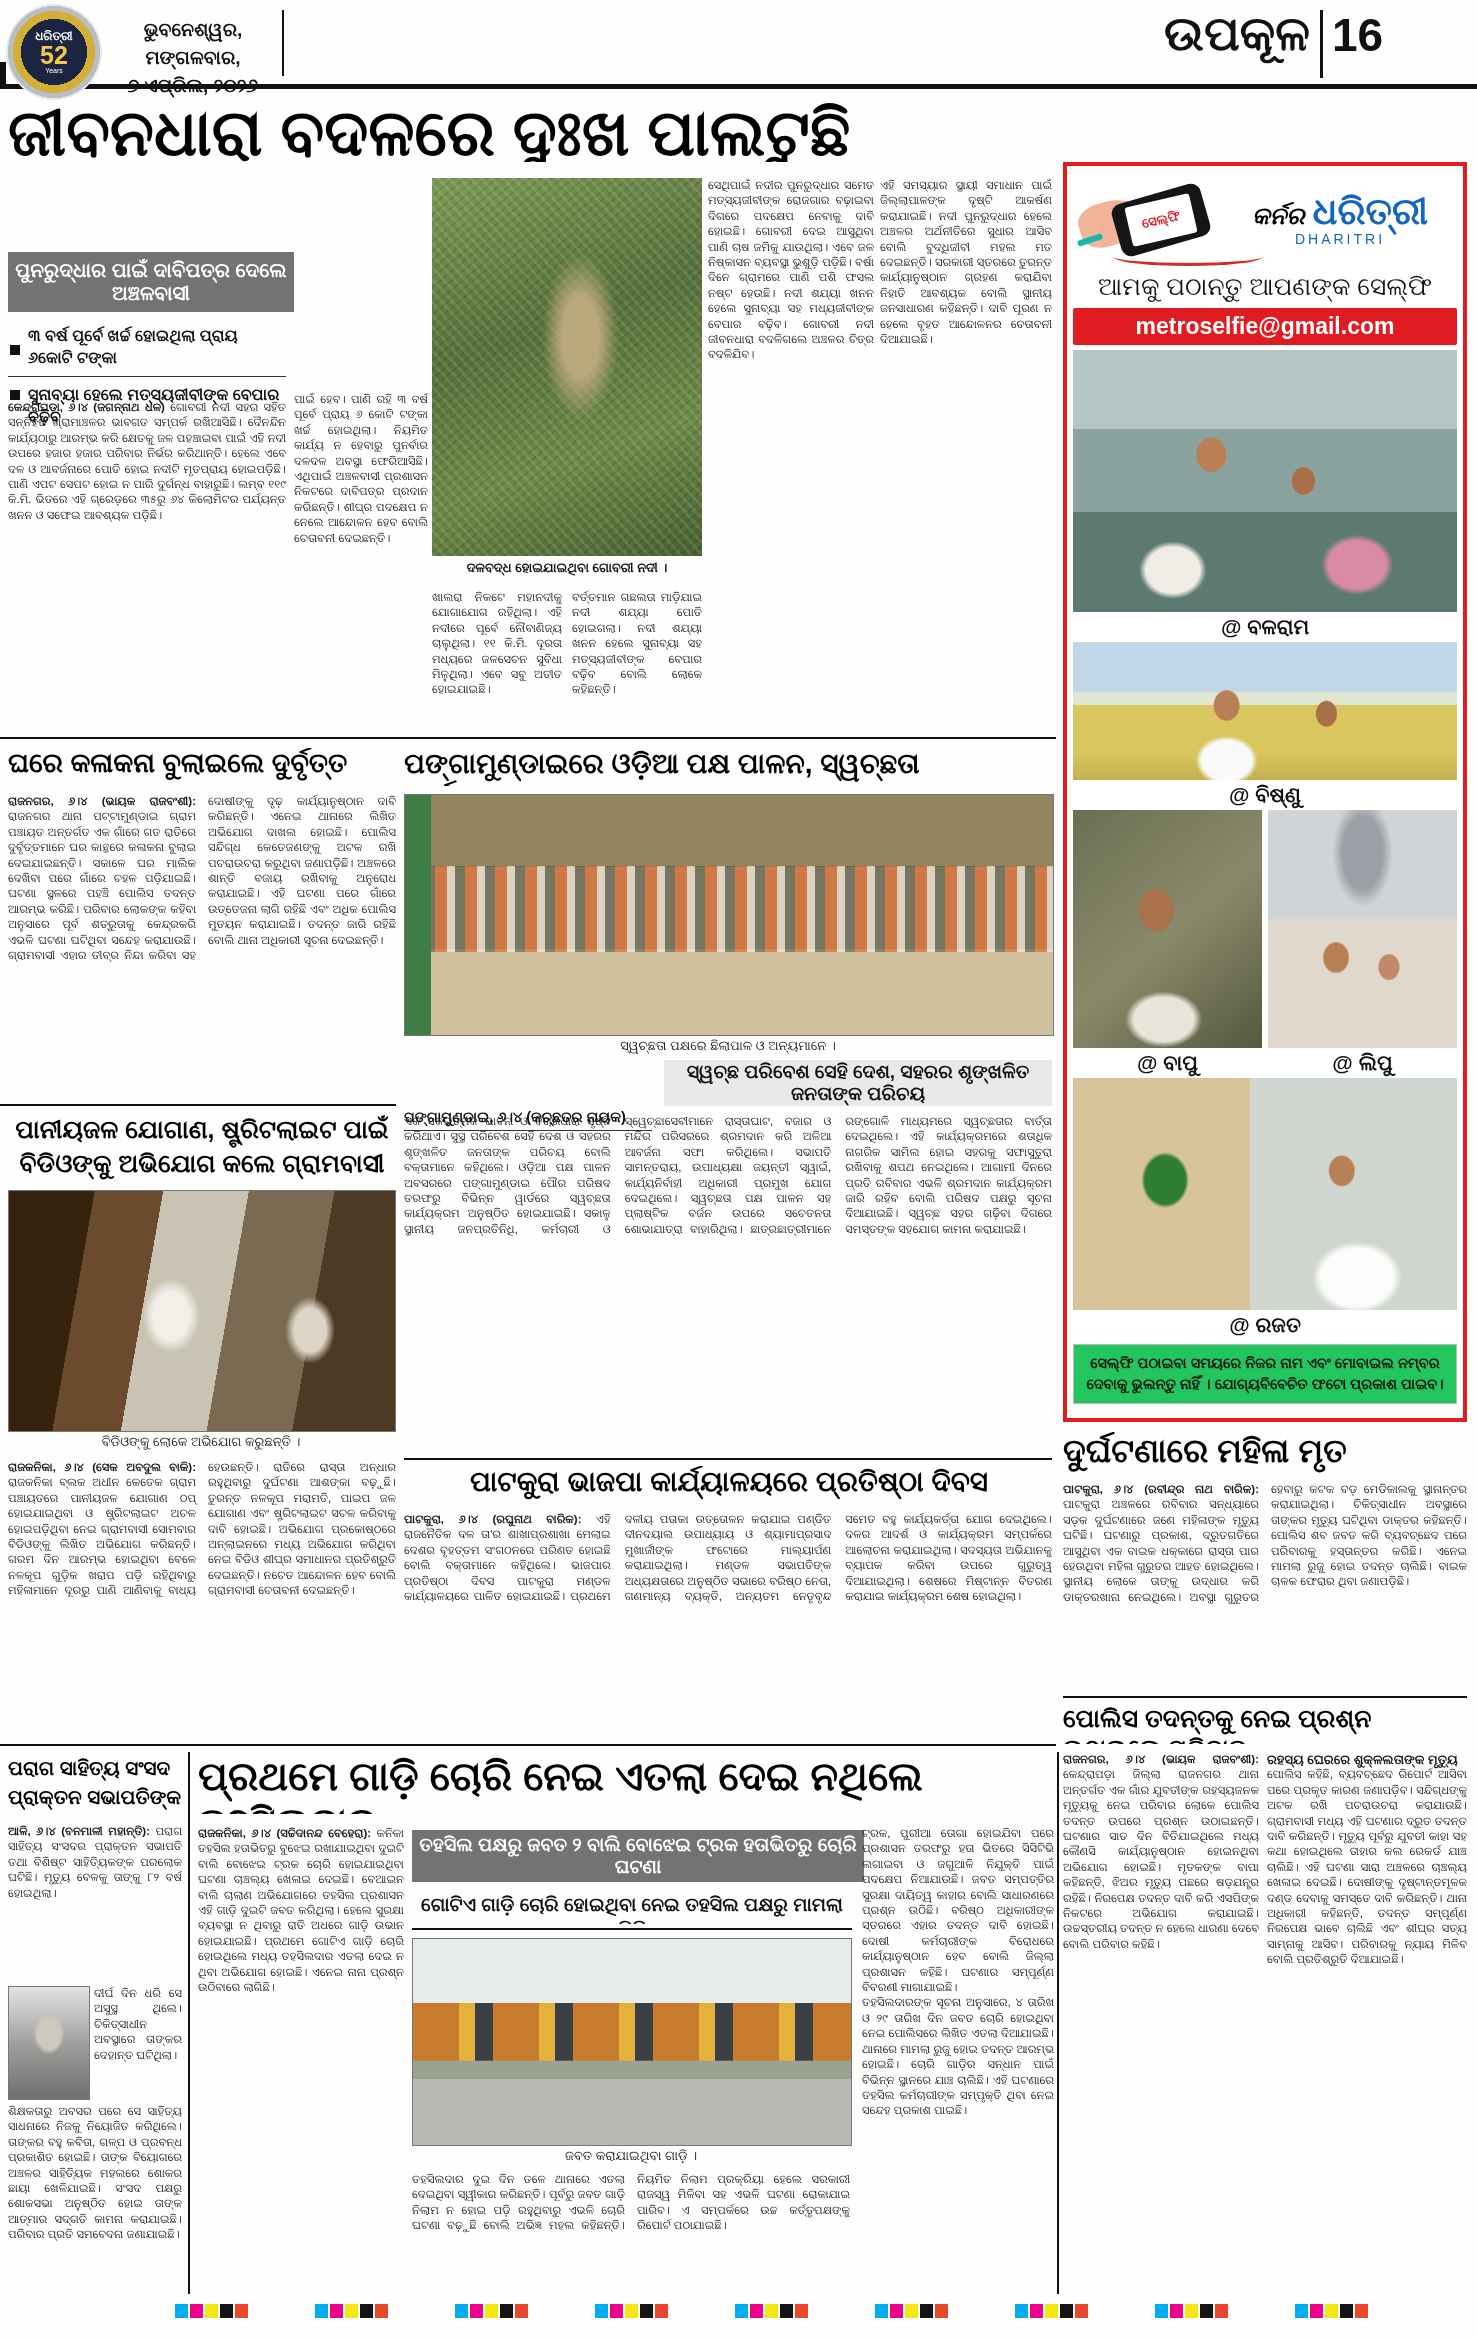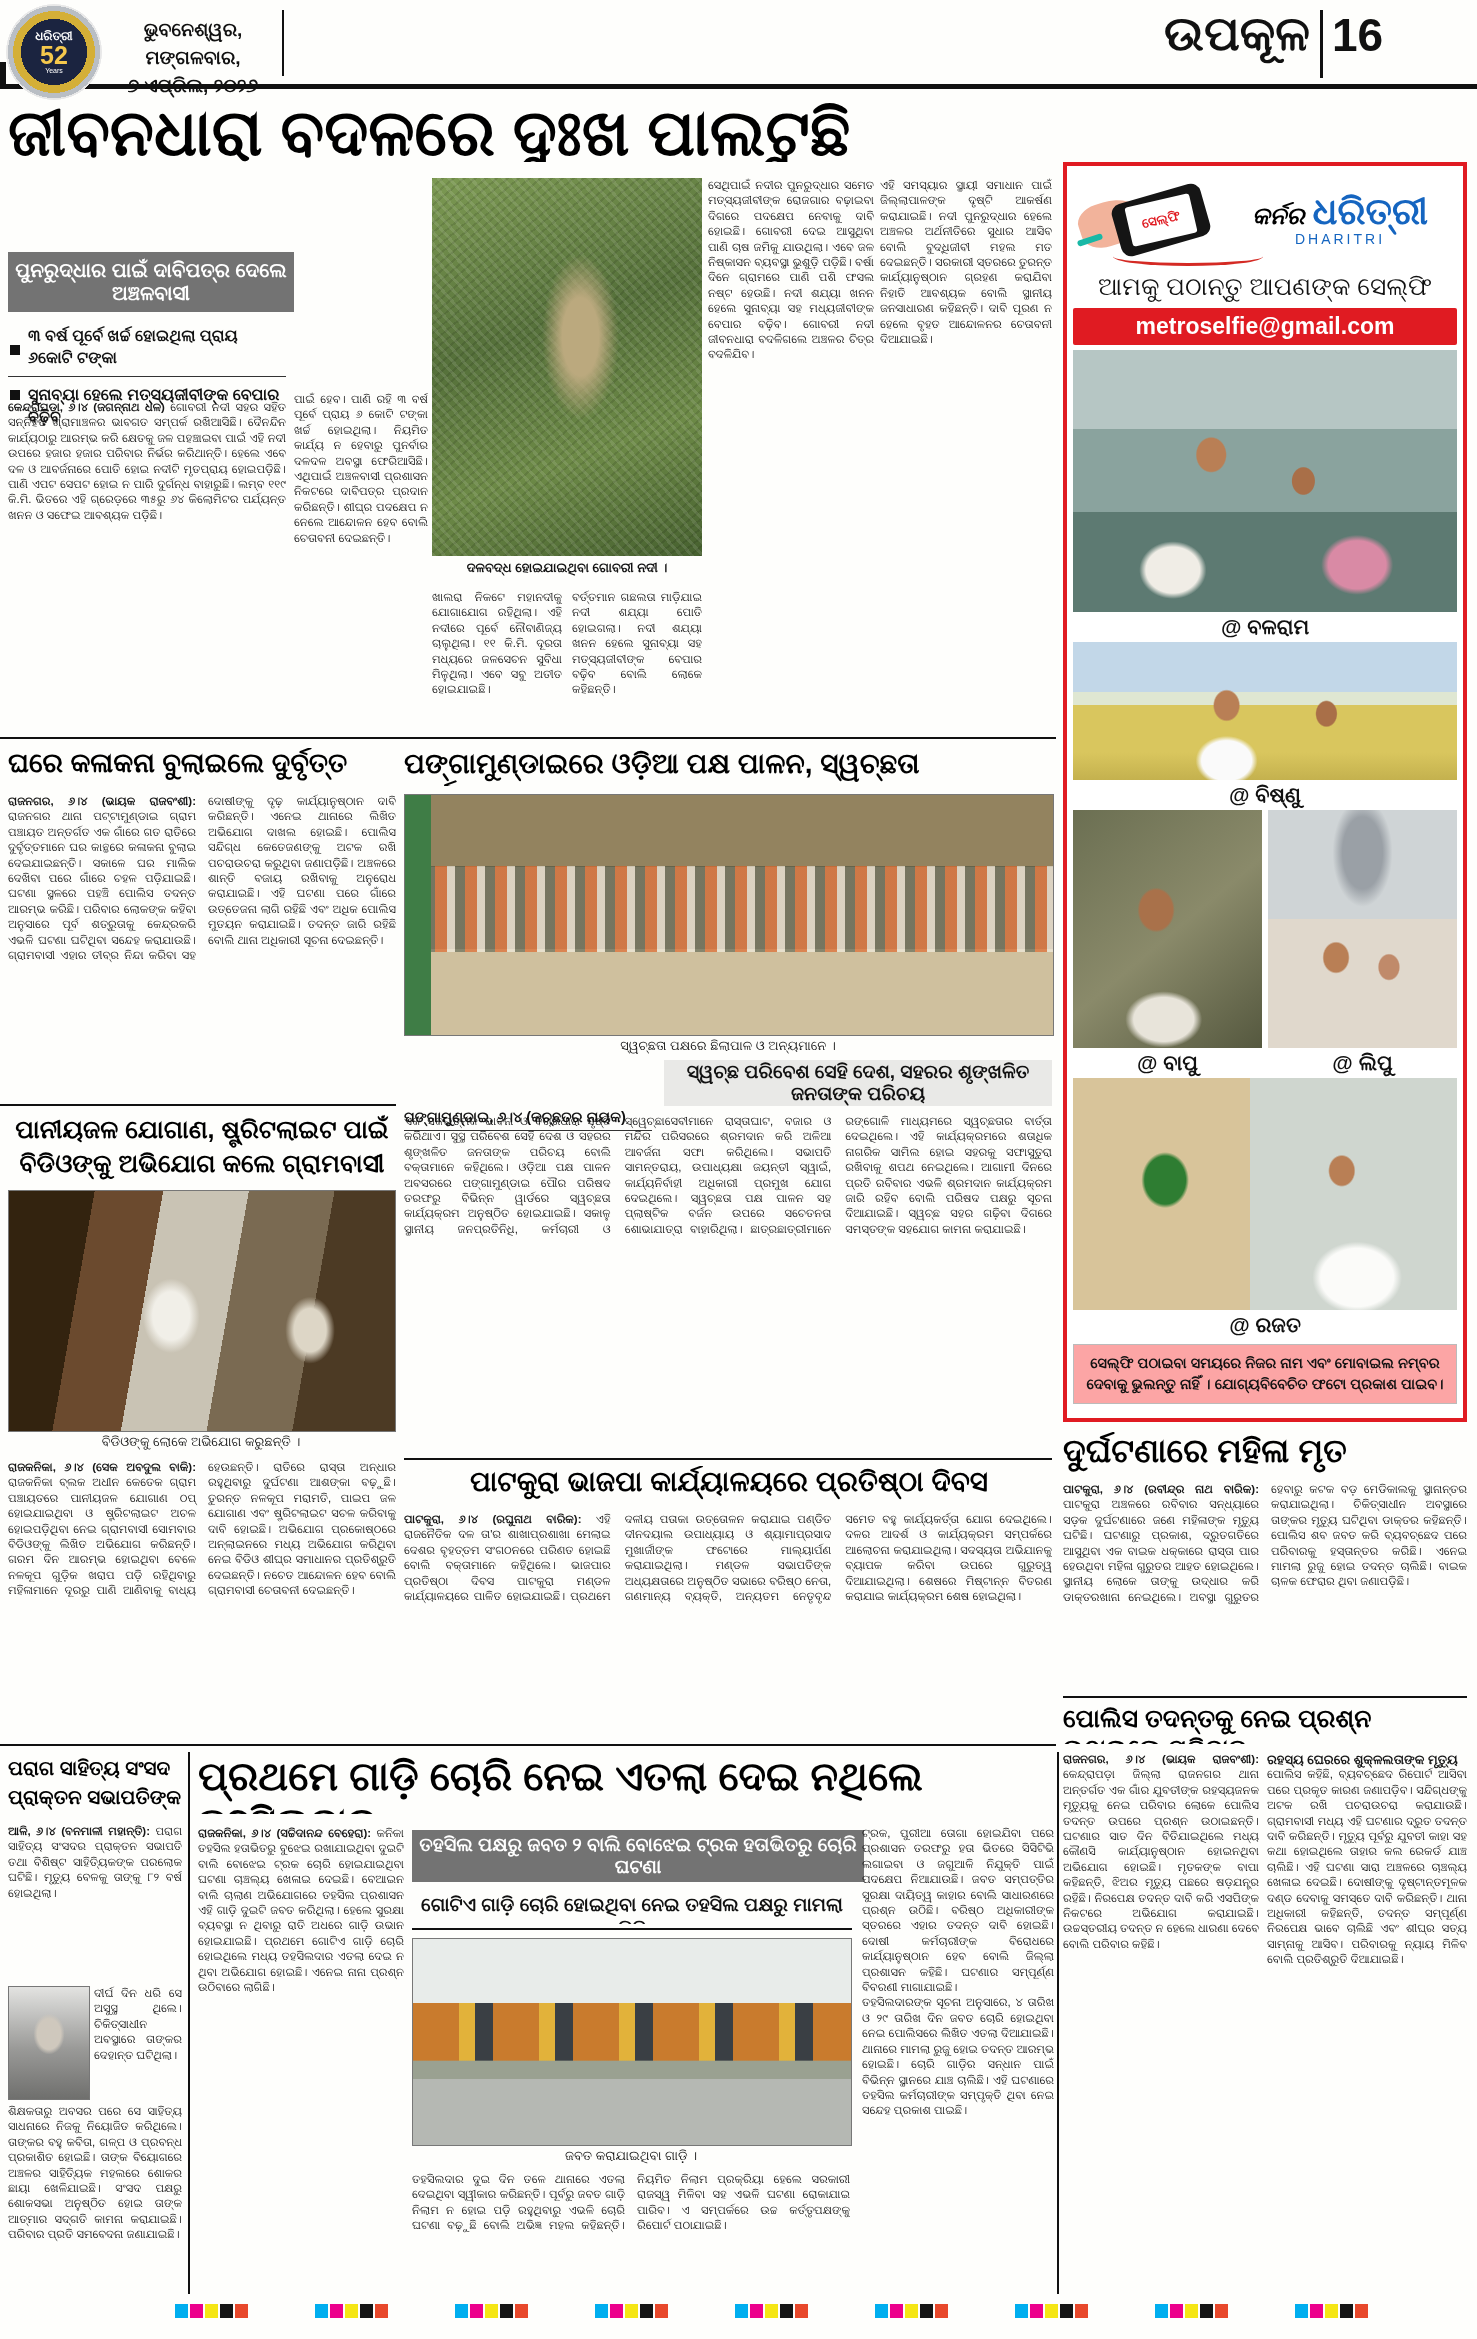--- a/index.html
+++ b/index.html
@@ -38,21 +38,21 @@
   .swoosh{position:absolute;left:40px;top:72px;width:150px;height:16px;border-bottom:3px solid #d42a24;border-radius:50%;}
   .sf-brand{flex:1;text-align:center;line-height:1.05;}
   .sf-corner{color:#000000;font-size:24px;font-weight:bold;font-style:italic;display:inline-block;margin-right:8px;}
   .sf-paper{color:#1565c0;font-size:37px;font-weight:bold;display:inline-block;}
   .sf-paper-sub{color:#1565c0;font-size:14px;font-weight:normal;letter-spacing:3px;}
   .sf-tag{text-align:center;font-size:25px;font-weight:normal;padding:4px 0 6px;}
   .sf-mail{background:#e01b22;color:#fff;text-align:center;font-size:23px;font-weight:bold;padding:5px 0;border-radius:2px;}
   .sf-credit{text-align:center;font-size:21px;font-weight:bold;padding:3px 0;}
   .sf-ph{width:100%;position:relative;overflow:hidden;}
   .sf-row{display:flex;gap:6px;}
-  .sf-footer{border:1px solid #bbb;background:#fca5a5;font-size:14.5px;font-weight:bold;text-align:center;
+  .sf-footer{border:1px solid #bbb;background:#22c55e;font-size:14.5px;font-weight:bold;text-align:center;
              padding:8px 10px;line-height:21px;margin-top:4px;}
   
   .river{background:
     radial-gradient(70px 150px at 55% 42%,#bba97e 0 26%,transparent 55%),
     repeating-linear-gradient(48deg,rgba(255,255,255,.10) 0 3px,transparent 3px 8px),
     repeating-linear-gradient(-40deg,rgba(0,0,0,.10) 0 2px,transparent 2px 7px),
     linear-gradient(160deg,#7d9a53,#55703a 40%,#6d8a47 70%,#46602f);}
   .crowd{background:
     linear-gradient(90deg,#3f7d46 0 26px,rgba(0,0,0,0) 26px),
     repeating-linear-gradient(90deg,rgba(226,92,30,.60) 0 12px,rgba(252,250,244,.55) 12px 20px,rgba(44,62,52,.45) 20px 30px),

